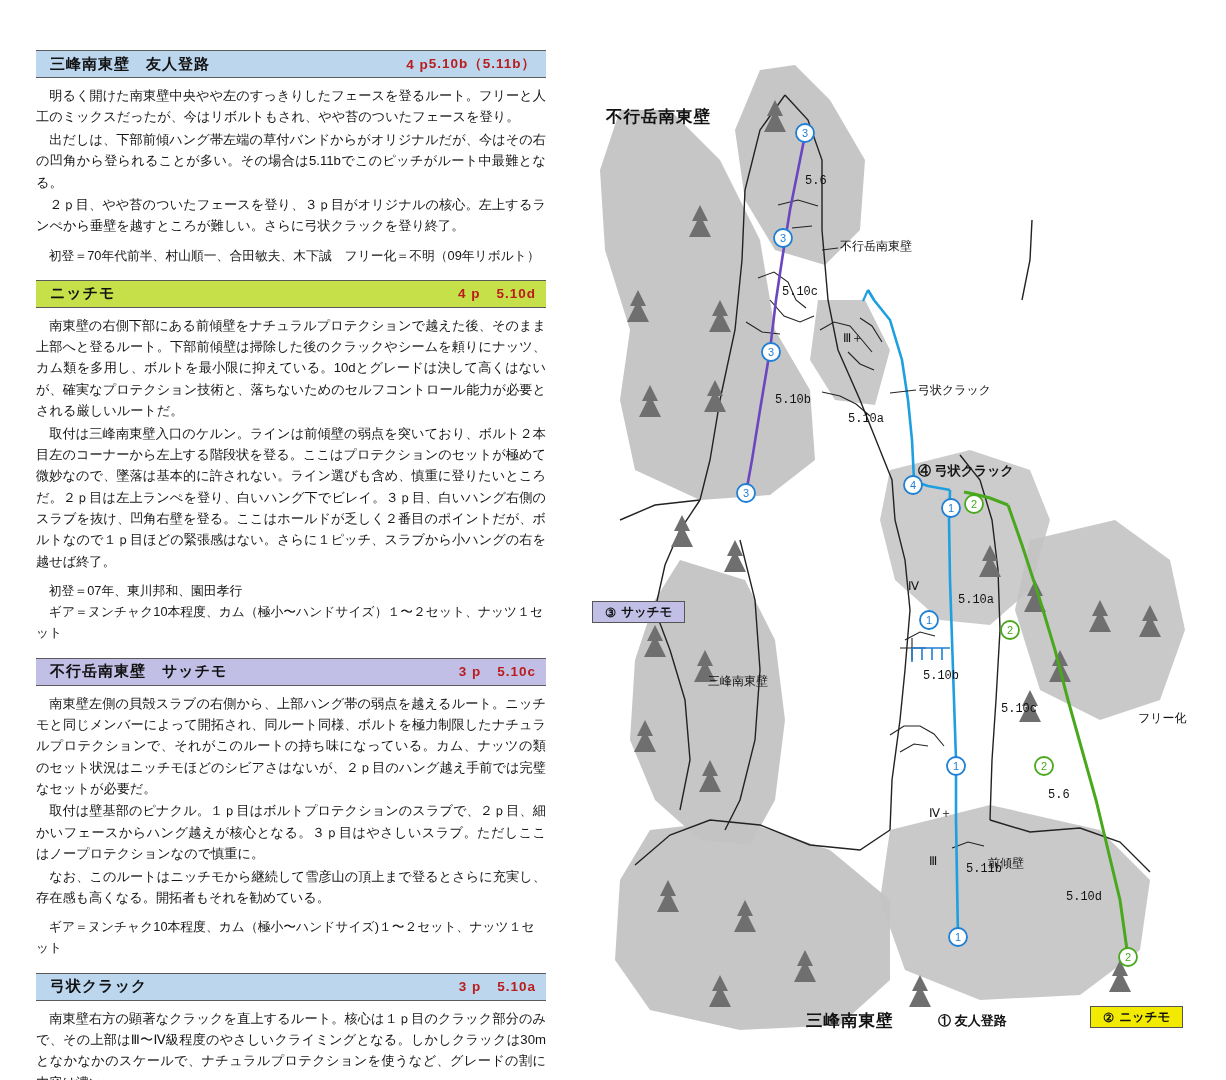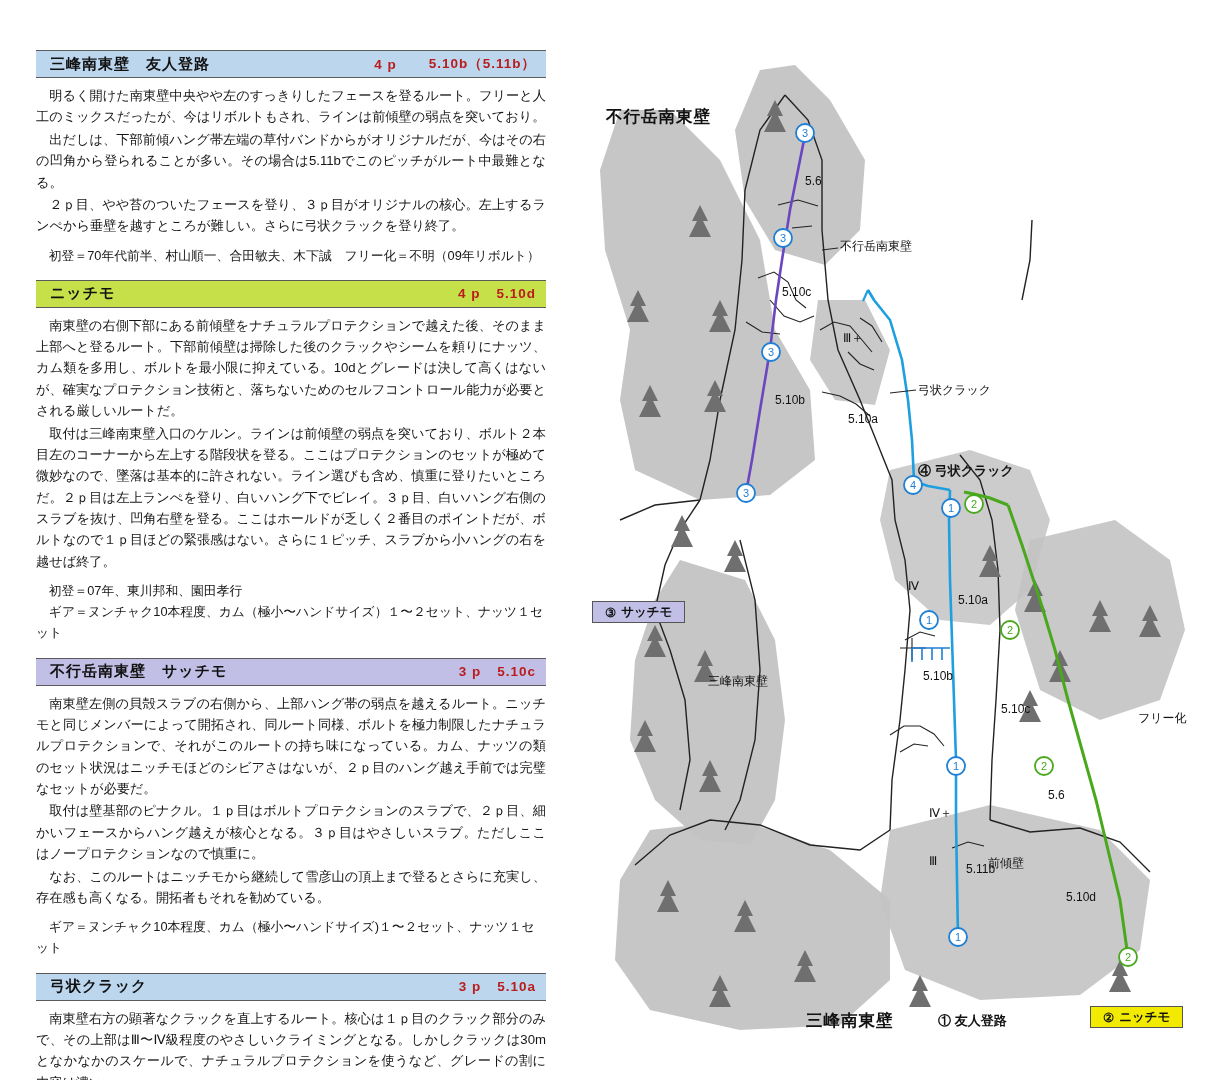--- a/index.html
+++ b/index.html
@@ -57,20 +57,21 @@
   
   .topo{
     position:absolute;left:560px;top:0;width:666px;height:1080px;
   }
   .topo svg{display:block;}
   .lbl{
     position:absolute;
     font-size:12px;
     color:#111;
     white-space:nowrap;
+    font-family:Liberation Mono, monospace;
   }
   .lbl.big{font-size:16.5px;font-weight:bold;letter-spacing:1px;}
   .legend{
     position:absolute;
     display:flex;align-items:center;justify-content:center;
     height:22px;padding:0 12px;
     border:1px solid #555;
     font-size:12.5px;font-weight:bold;color:#111;
     white-space:nowrap;
     box-sizing:border-box;
@@ -85,24 +86,24 @@
 <body>
 
 <div class="page">
 
   <div class="textcol">
 
     <div class="route-block">
       <div class="route-head blue">
         <span class="route-title">三峰南東壁　友人登路</span>
         <span class="route-meta">4 p</span>
-        <span class="route-meta" style="margin-left:32px;">5.10b（5.11b）</span>
+        <span class="route-meta" style="margin-left:0;">5.10b（5.11b）</span>
       </div>
       <div class="route-body">
-        <p>明るく開けた南東壁中央やや左のすっきりしたフェースを登るルート。フリーと人工のミックスだったが、今はリボルトもされ、ラインは前傾壁の弱点を突いており。</p>
+        <p>明るく開けた南東壁中央やや左のすっきりしたフェースを登るルート。フリーと人工のミックスだったが、今はリボルトもされ、やや苔のついたフェースを登り。</p>
         <p>出だしは、下部前傾ハング帯左端の草付バンドからがオリジナルだが、今はその右の凹角から登られることが多い。その場合は5.11bでこのピッチがルート中最難となる。</p>
         <p>２ｐ目、やや苔のついたフェースを登り、３ｐ目がオリジナルの核心。左上するランぺから垂壁を越すところが難しい。さらに弓状クラックを登り終了。</p>
       </div>
       <div class="route-foot">
         <div>初登＝70年代前半、村山順一、合田敏夫、木下誠　フリー化＝不明（09年リボルト）</div>
       </div>
     </div>
 
     <div class="route-block">
       <div class="route-head green">

